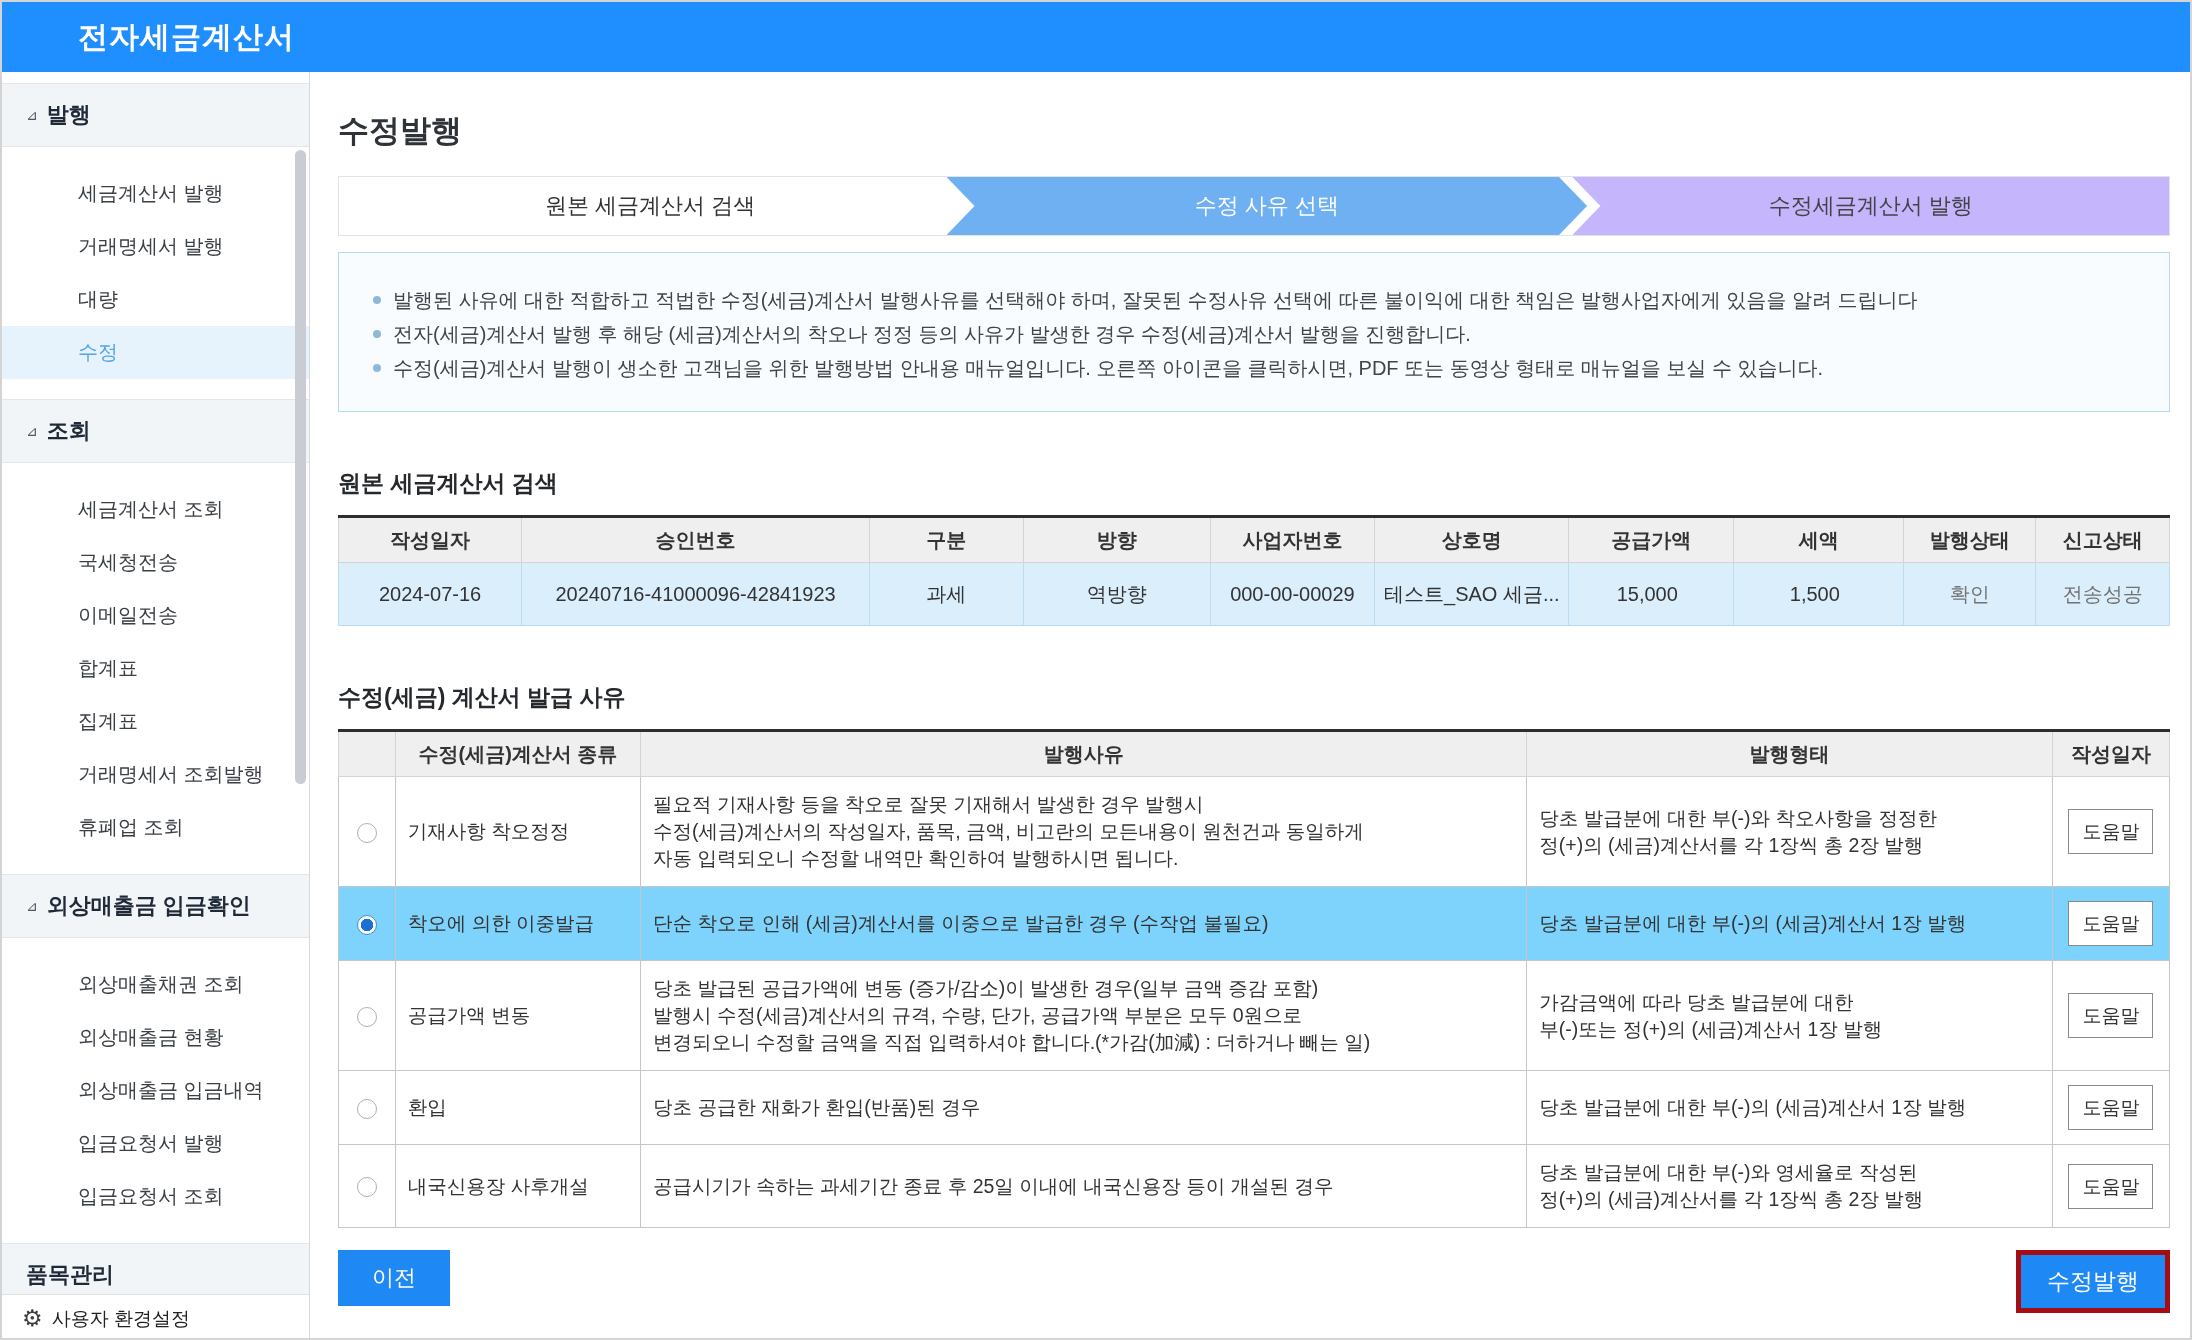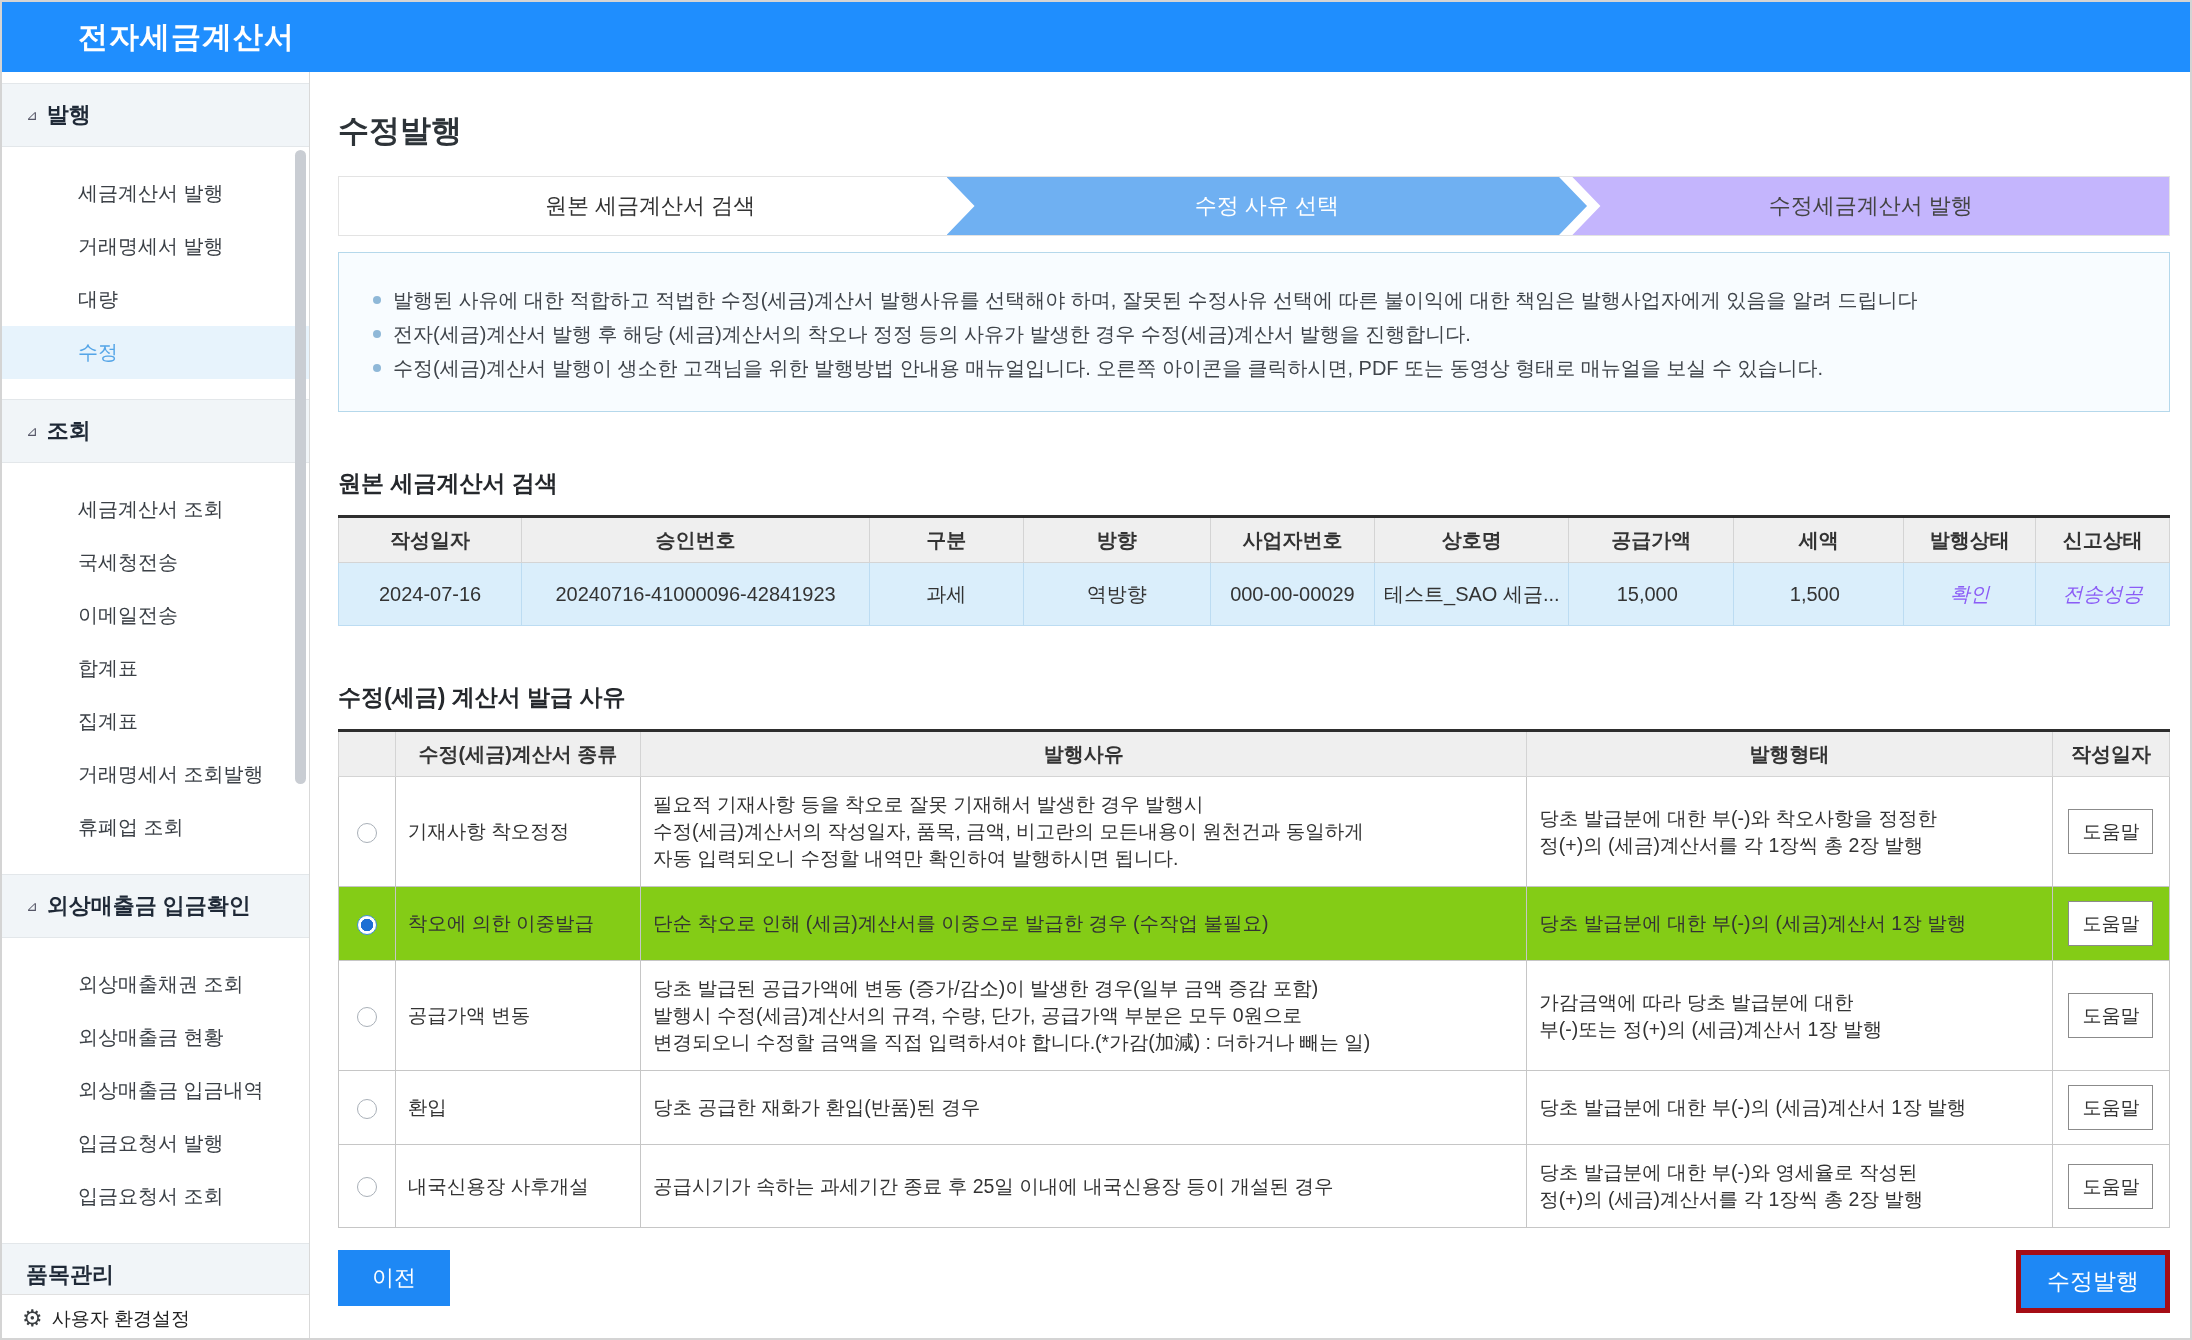--- a/index.html
+++ b/index.html
@@ -54,27 +54,27 @@
 
   
   table { width:100%; border-collapse:collapse; margin-top:16px; border-top:3px solid #2e2e2e; table-layout:fixed; }
   th { background:#efefef; font-size:20px; font-weight:bold; color:#333; height:46px;
        border:1px solid #d4d4d4; border-top:none; text-align:center; }
   td { font-size:20px; color:#333; border:1px solid #cfcfcf; text-align:center; padding:10px 8px; }
 
   
   .tbl-search td { background:#daeefb; border-color:#bcdcf2; height:63px; padding:8px 8px; }
   .tbl-search td.num { padding-right:16px; }
-  .tbl-search td.status { color:#8b5cf6;font-style:italic; }
+  .tbl-search td.status { color:#737373; }
   .tbl-search td.ellip { overflow:hidden; white-space:nowrap; text-overflow:ellipsis; }
 
   
   .tbl-reason td { text-align:left; vertical-align:middle; padding:14px 12px; border-color:#c6c6c6; font-size:19.5px; line-height:27px; }
   .tbl-reason td.c-radio { text-align:center; width:100%; padding:14px 0; }
-  .tbl-reason tr.sel td { background:#84cc16; }
+  .tbl-reason tr.sel td { background:#7dd3fc; }
   .tbl-reason td.c-help { text-align:center; }
   .pre { white-space:pre-line; }
   .radio { width:20px; height:20px; border:1px solid #a9b0b8; border-radius:50%; background:#fff; display:inline-block; vertical-align:middle; cursor:pointer; }
   .radio.checked { border-color:#3f8edd; background:radial-gradient(circle,#1d6fd4 0 6px,#fff 6.5px); }
   .help-btn { display:inline-block; background:#fff; border:1px solid #8b8b8b; border-radius:0; font-size:19px; color:#333;
               padding:8px 13px; cursor:pointer; white-space:nowrap; }
 
   
   .btn-row { margin-top:22px; display:flex; justify-content:space-between; align-items:flex-start; }
   .btn { background:#1e88f5; color:#fff; font-size:22px; border:none; padding:13px 34px; cursor:pointer; }

